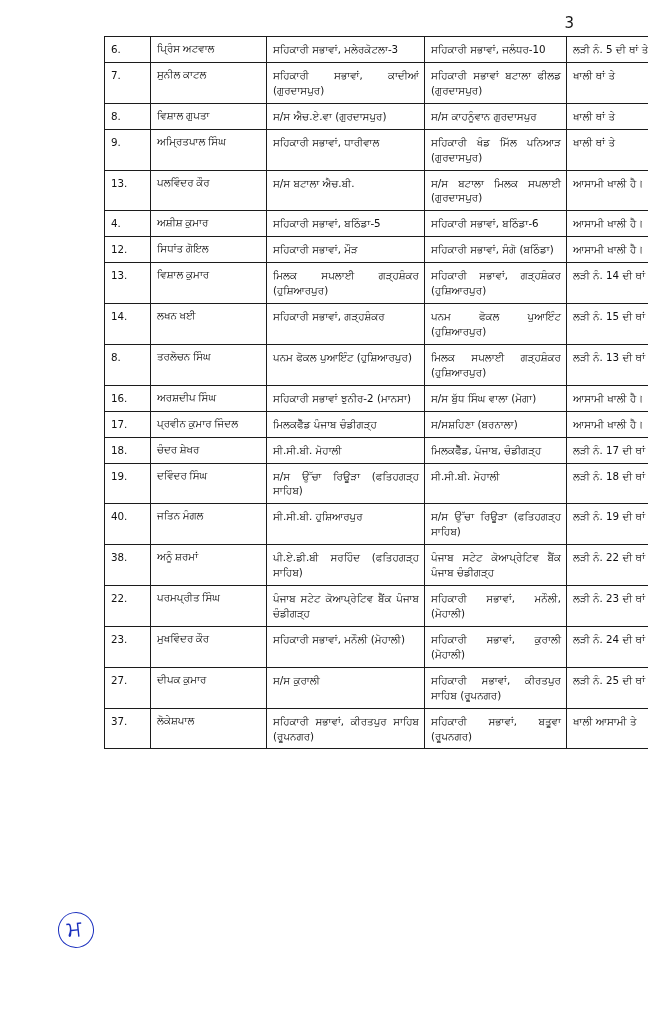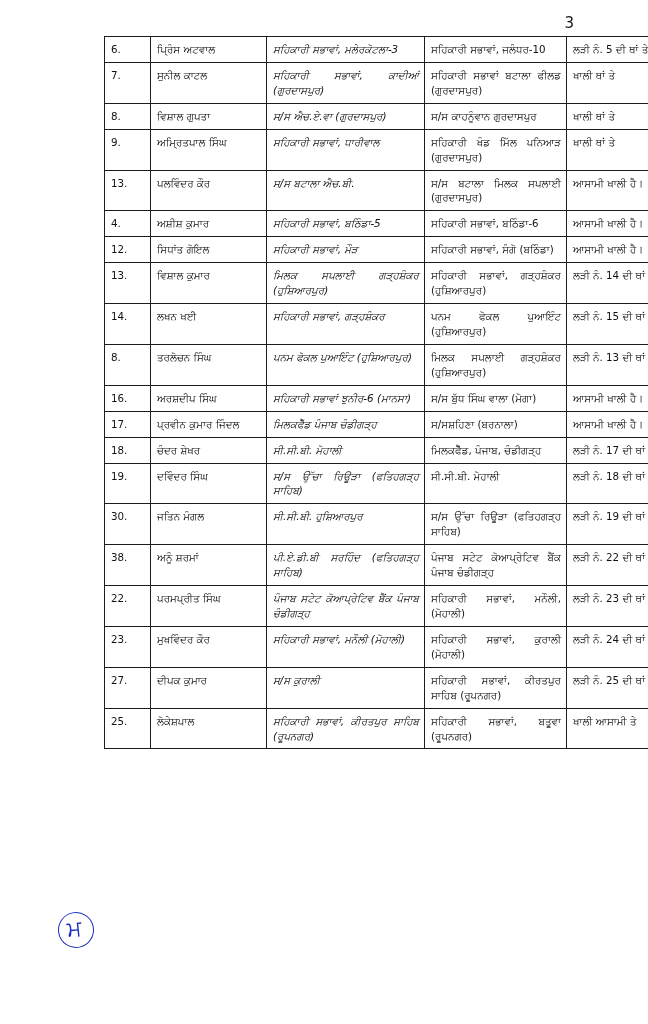--- a/index.html
+++ b/index.html
@@ -50,26 +50,26 @@
     word-wrap: break-word;
     overflow-wrap: break-word;
   }
   td.col-sn {
     width: 34px;
     text-align: left;
     padding-left: 6px;
   }
   td.col-name {
     width: 104px;
+    font-family: Liberation Serif, serif;
   }
   td.col-from {
     width: 146px;
     text-align: justify;
     text-align-last: left;
-    font-style: italic;
   }
   td.col-to {
     width: 130px;
     text-align: justify;
     text-align-last: left;
   }
   td.col-remarks {
     width: 86px;
     text-align: justify;
     text-align-last: left;
@@ -188,21 +188,21 @@
           <tr>
             <td class="col-sn">8.</td>
             <td class="col-name">ਤਰਲੋਚਨ ਸਿੰਘ</td>
             <td class="col-from">ਪਨਮ ਫੋਕਲ ਪੁਆਇੰਟ (ਹੁਸ਼ਿਆਰਪੁਰ)</td>
             <td class="col-to">ਮਿਲਕ ਸਪਲਾਈ ਗੜ੍ਹਸ਼ੰਕਰ (ਹੁਸ਼ਿਆਰਪੁਰ)</td>
             <td class="col-remarks">ਲੜੀ ਨੰ. 13 ਦੀ ਥਾਂ ਤੇ</td>
           </tr>
           <tr>
             <td class="col-sn">16.</td>
             <td class="col-name">ਅਰਸ਼ਦੀਪ ਸਿੰਘ</td>
-            <td class="col-from">ਸਹਿਕਾਰੀ ਸਭਾਵਾਂ ਝੁਨੀਰ-6 (ਮਾਨਸਾ)</td>
+            <td class="col-from">ਸਹਿਕਾਰੀ ਸਭਾਵਾਂ ਝੁਨੀਰ-2 (ਮਾਨਸਾ)</td>
             <td class="col-to">ਸ/ਸ ਬੁੱਧ ਸਿੰਘ ਵਾਲਾ (ਮੋਗਾ)</td>
             <td class="col-remarks">ਆਸਾਮੀ ਖਾਲੀ ਹੈ।</td>
           </tr>
           <tr>
             <td class="col-sn">17.</td>
             <td class="col-name">ਪ੍ਰਵੀਨ ਕੁਮਾਰ ਜਿੰਦਲ</td>
             <td class="col-from">ਮਿਲਕਫੈੱਡ ਪੰਜਾਬ ਚੰਡੀਗੜ੍ਹ</td>
             <td class="col-to">ਸ/ਸਸ਼ਹਿਣਾ (ਬਰਨਾਲਾ)</td>
             <td class="col-remarks">ਆਸਾਮੀ ਖਾਲੀ ਹੈ।</td>
           </tr>
@@ -214,21 +214,21 @@
             <td class="col-remarks">ਲੜੀ ਨੰ. 17 ਦੀ ਥਾਂ ਤੇ</td>
           </tr>
           <tr>
             <td class="col-sn">19.</td>
             <td class="col-name">ਦਵਿੰਦਰ ਸਿੰਘ</td>
             <td class="col-from">ਸ/ਸ ਉੱਚਾ ਰਿਊੜਾ (ਫਤਿਹਗੜ੍ਹ ਸਾਹਿਬ)</td>
             <td class="col-to">ਸੀ.ਸੀ.ਬੀ. ਮੋਹਾਲੀ</td>
             <td class="col-remarks">ਲੜੀ ਨੰ. 18 ਦੀ ਥਾਂ ਤੇ</td>
           </tr>
           <tr>
-            <td class="col-sn">30.</td>
+            <td class="col-sn">40.</td>
             <td class="col-name">ਜਤਿਨ ਮੰਗਲ</td>
             <td class="col-from">ਸੀ.ਸੀ.ਬੀ. ਹੁਸ਼ਿਆਰਪੁਰ</td>
             <td class="col-to">ਸ/ਸ ਉੱਚਾ ਰਿਊੜਾ (ਫਤਿਹਗੜ੍ਹ ਸਾਹਿਬ)</td>
             <td class="col-remarks">ਲੜੀ ਨੰ. 19 ਦੀ ਥਾਂ ਤੇ</td>
           </tr>
           <tr>
             <td class="col-sn">38.</td>
             <td class="col-name">ਅਨੂੰ ਸ਼ਰਮਾਂ</td>
             <td class="col-from">ਪੀ.ਏ.ਡੀ.ਬੀ ਸਰਹਿੰਦ (ਫਤਿਹਗੜ੍ਹ ਸਾਹਿਬ)</td>
             <td class="col-to">ਪੰਜਾਬ ਸਟੇਟ ਕੋਆਪ੍ਰੇਟਿਵ ਬੈਂਕ ਪੰਜਾਬ ਚੰਡੀਗੜ੍ਹ</td>
@@ -249,21 +249,21 @@
             <td class="col-remarks">ਲੜੀ ਨੰ. 24 ਦੀ ਥਾਂ ਤੇ</td>
           </tr>
           <tr>
             <td class="col-sn">27.</td>
             <td class="col-name">ਦੀਪਕ ਕੁਮਾਰ</td>
             <td class="col-from">ਸ/ਸ ਕੁਰਾਲੀ</td>
             <td class="col-to">ਸਹਿਕਾਰੀ ਸਭਾਵਾਂ, ਕੀਰਤਪੁਰ ਸਾਹਿਬ (ਰੂਪਨਗਰ)</td>
             <td class="col-remarks">ਲੜੀ ਨੰ. 25 ਦੀ ਥਾਂ ਤੇ</td>
           </tr>
           <tr>
-            <td class="col-sn">25.</td>
+            <td class="col-sn">37.</td>
             <td class="col-name">ਲੋਕੇਸ਼ਪਾਲ</td>
             <td class="col-from">ਸਹਿਕਾਰੀ ਸਭਾਵਾਂ, ਕੀਰਤਪੁਰ ਸਾਹਿਬ (ਰੂਪਨਗਰ)</td>
             <td class="col-to">ਸਹਿਕਾਰੀ ਸਭਾਵਾਂ, ਬਤੂਵਾ (ਰੂਪਨਗਰ)</td>
             <td class="col-remarks">ਖਾਲੀ ਆਸਾਮੀ ਤੇ</td>
           </tr>
         </tbody>
     </table>
   </div>
 
   <div class="sig-mark">

